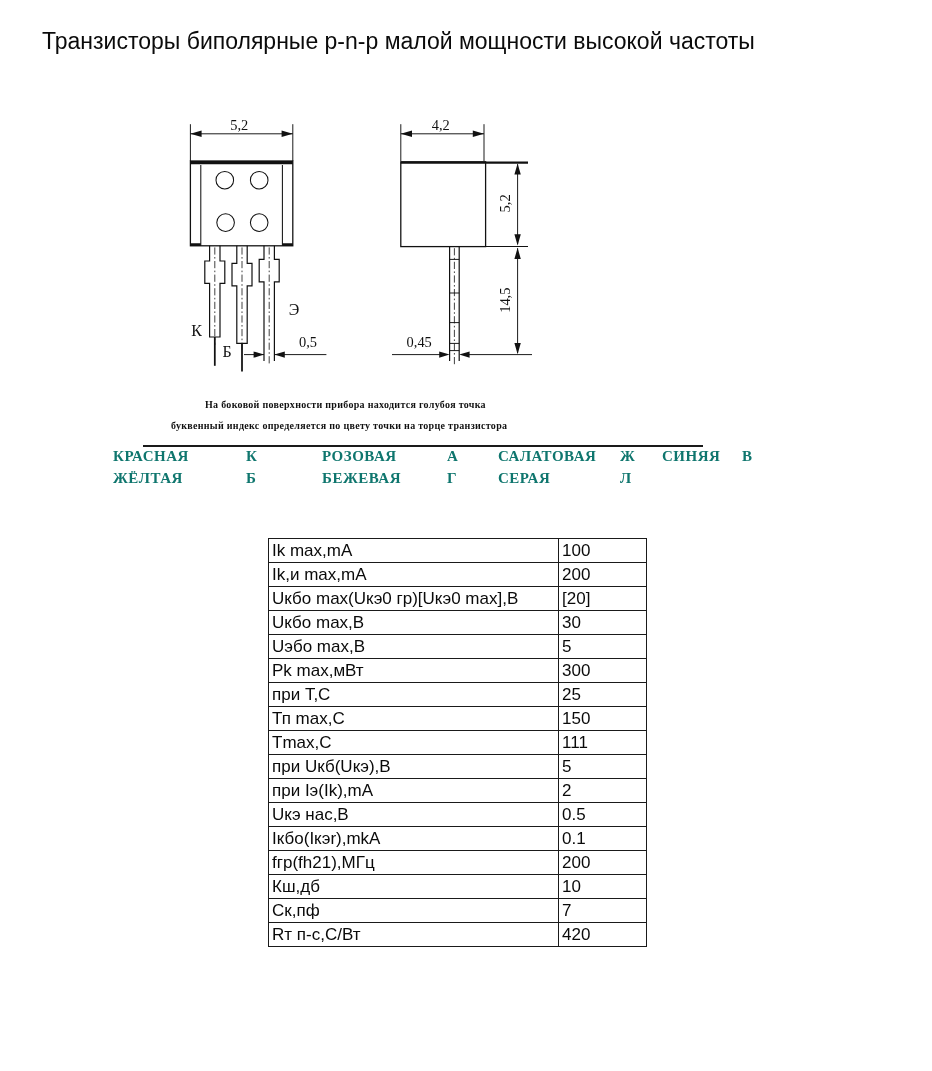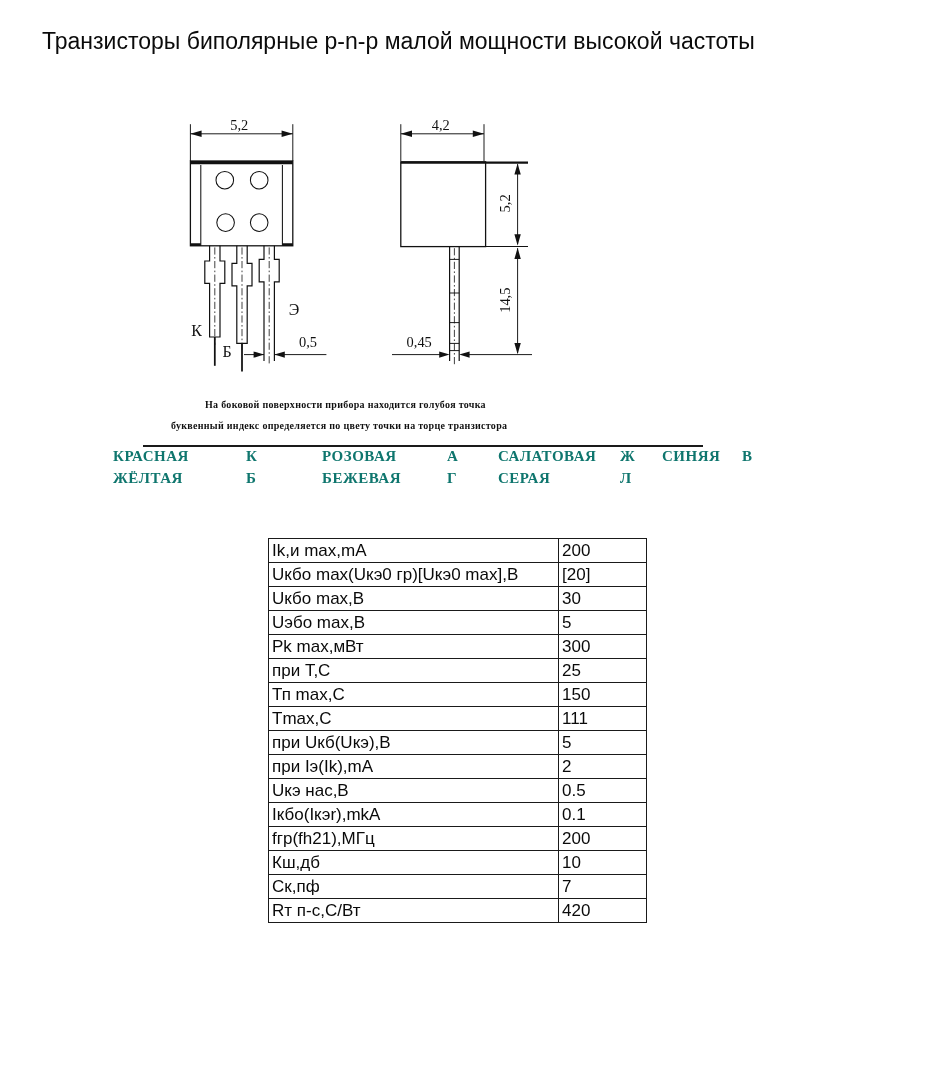--- a/index.html
+++ b/index.html
@@ -129,20 +129,24 @@
       <span class="cn3">СЕРАЯ</span>
       <span class="cl3">Л</span>
       <span class="cn4"></span>
       <span class="cl4"></span>
     </div>
   </div>
 
   <table class="paramTable">
     <tbody>
     <tr>
+          <td class="lab">Ik max,mA</td>
+          <td class="val">100</td>
+        </tr>
+    <tr>
           <td class="lab">Ik,и max,mA</td>
           <td class="val">200</td>
         </tr>
     <tr>
           <td class="lab">Uкбо max(Uкэ0 гр)[Uкэ0 max],В</td>
           <td class="val">[20]</td>
         </tr>
     <tr>
           <td class="lab">Uкбо max,В</td>
           <td class="val">30</td>

